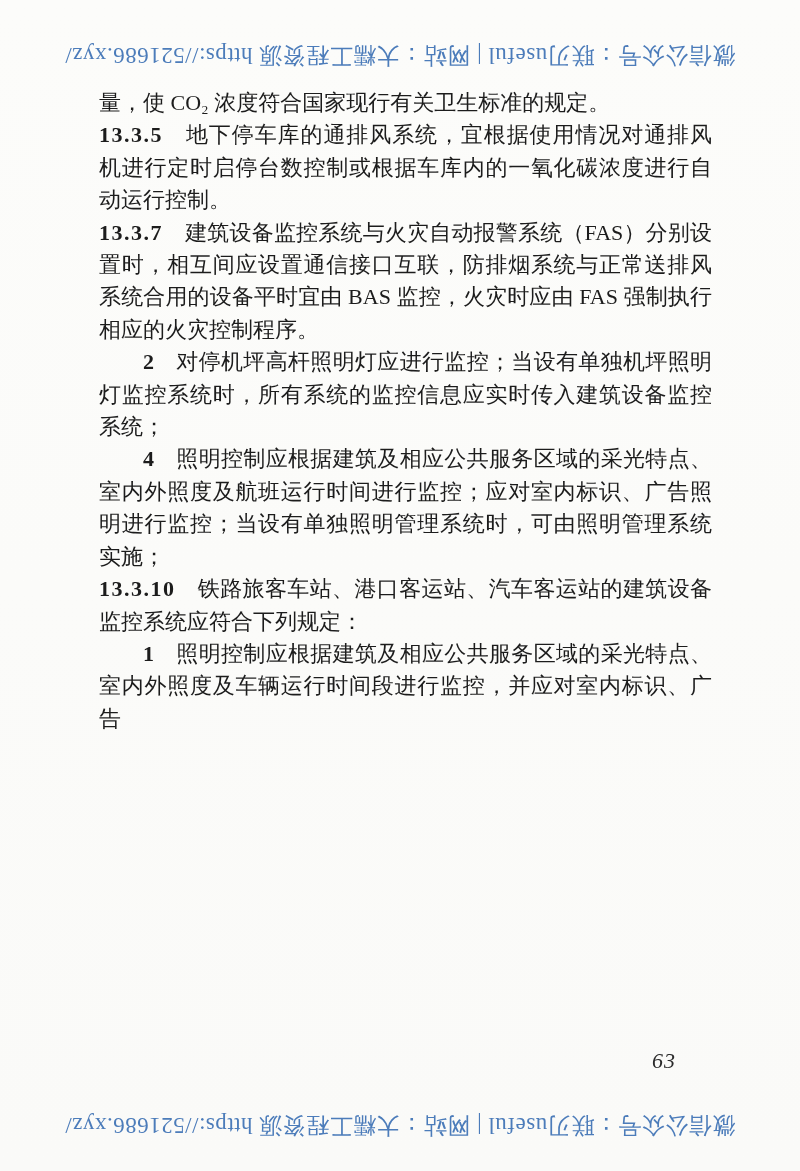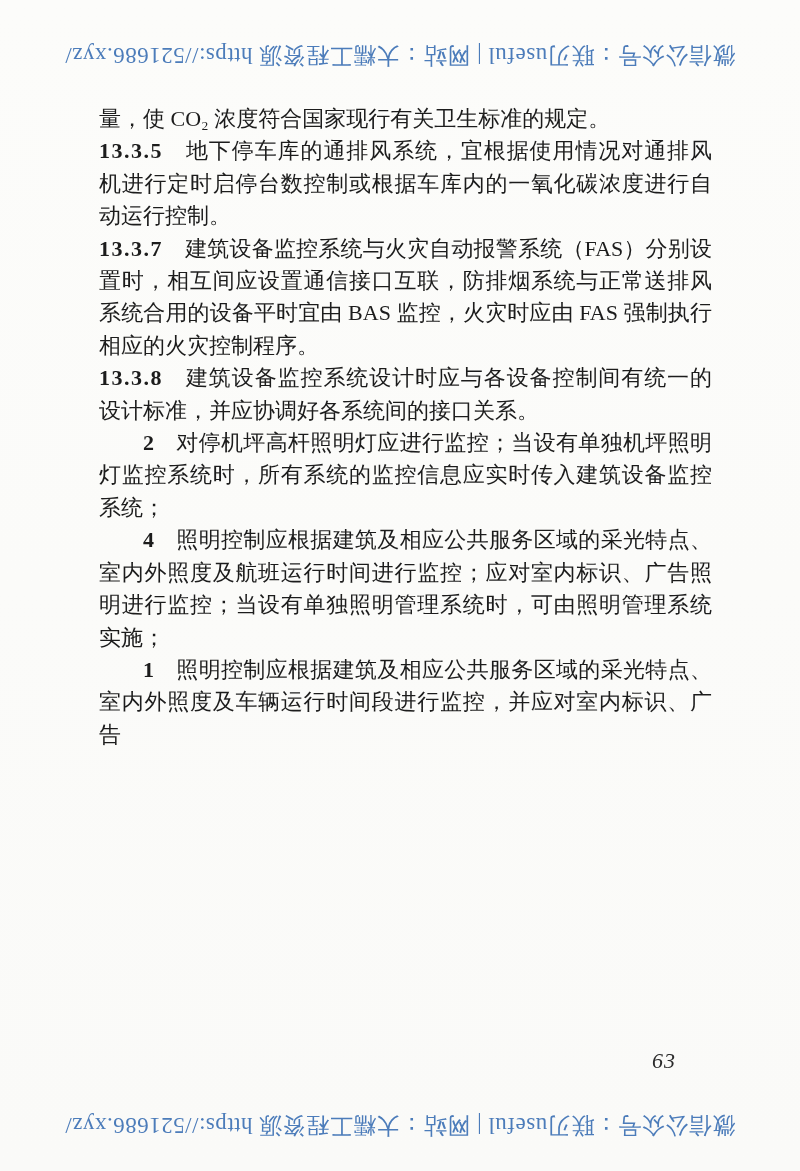--- a/index.html
+++ b/index.html
@@ -32,21 +32,21 @@
     font-family: "Liberation Serif", serif;
     -webkit-user-select: none;
     user-select: none;
   }
   .wm-top { top: 40px; }
   .wm-bottom { top: 1110px; }
   
   .content {
     position: absolute;
     left: 99px;
-    top: 103px;
+    top: 87px;
     width: 613px;
     color: #1c1c1c;
     font-size: 22px;
     line-height: 32.4px;
     text-align: justify;
     text-justify: inter-ideograph;
   }
   p.para { margin: 0; padding: 0; text-indent: 0; }
   p.item { text-indent: 44px; }
   .num {
@@ -70,23 +70,23 @@
 
 <div class="page">
 
   <div class="watermark wm-top">微信公众号：联刃useful | 网站：大糯工程资源 https://521686.xyz/</div>
 
   <main class="content">
     <div>
         <p class="para cont">量，使 CO₂ 浓度符合国家现行有关卫生标准的规定。</p>
         <p class="para section"><span class="num">13.3.5</span>  地下停车库的通排风系统，宜根据使用情况对通排风机进行定时启停台数控制或根据车库内的一氧化碳浓度进行自动运行控制。</p>
         <p class="para section"><span class="num">13.3.7</span>  建筑设备监控系统与火灾自动报警系统（FAS）分别设置时，相互间应设置通信接口互联，防排烟系统与正常送排风系统合用的设备平时宜由 BAS 监控，火灾时应由 FAS 强制执行相应的火灾控制程序。</p>
-        <p class="para section"><span class="num">13.3.8</span>  建筑设备监控系统设计时应与各设备控制间有统一的设计标准，并应协调好各系统间的接口关系。</p>
         <p class="para item"><span class="num">2</span>  对停机坪高杆照明灯应进行监控；当设有单独机坪照明灯监控系统时，所有系统的监控信息应实时传入建筑设备监控系统；</p>
         <p class="para item"><span class="num">4</span>  照明控制应根据建筑及相应公共服务区域的采光特点、室内外照度及航班运行时间进行监控；应对室内标识、广告照明进行监控；当设有单独照明管理系统时，可由照明管理系统实施；</p>
+        <p class="para section"><span class="num">13.3.10</span>  铁路旅客车站、港口客运站、汽车客运站的建筑设备监控系统应符合下列规定：</p>
         <p class="para item"><span class="num">1</span>  照明控制应根据建筑及相应公共服务区域的采光特点、室内外照度及车辆运行时间段进行监控，并应对室内标识、广告</p>
       </div>
   </main>
 
   <div class="page-number">63</div>
 
   <div class="watermark wm-bottom">微信公众号：联刃useful | 网站：大糯工程资源 https://521686.xyz/</div>
 
 </div>
 

